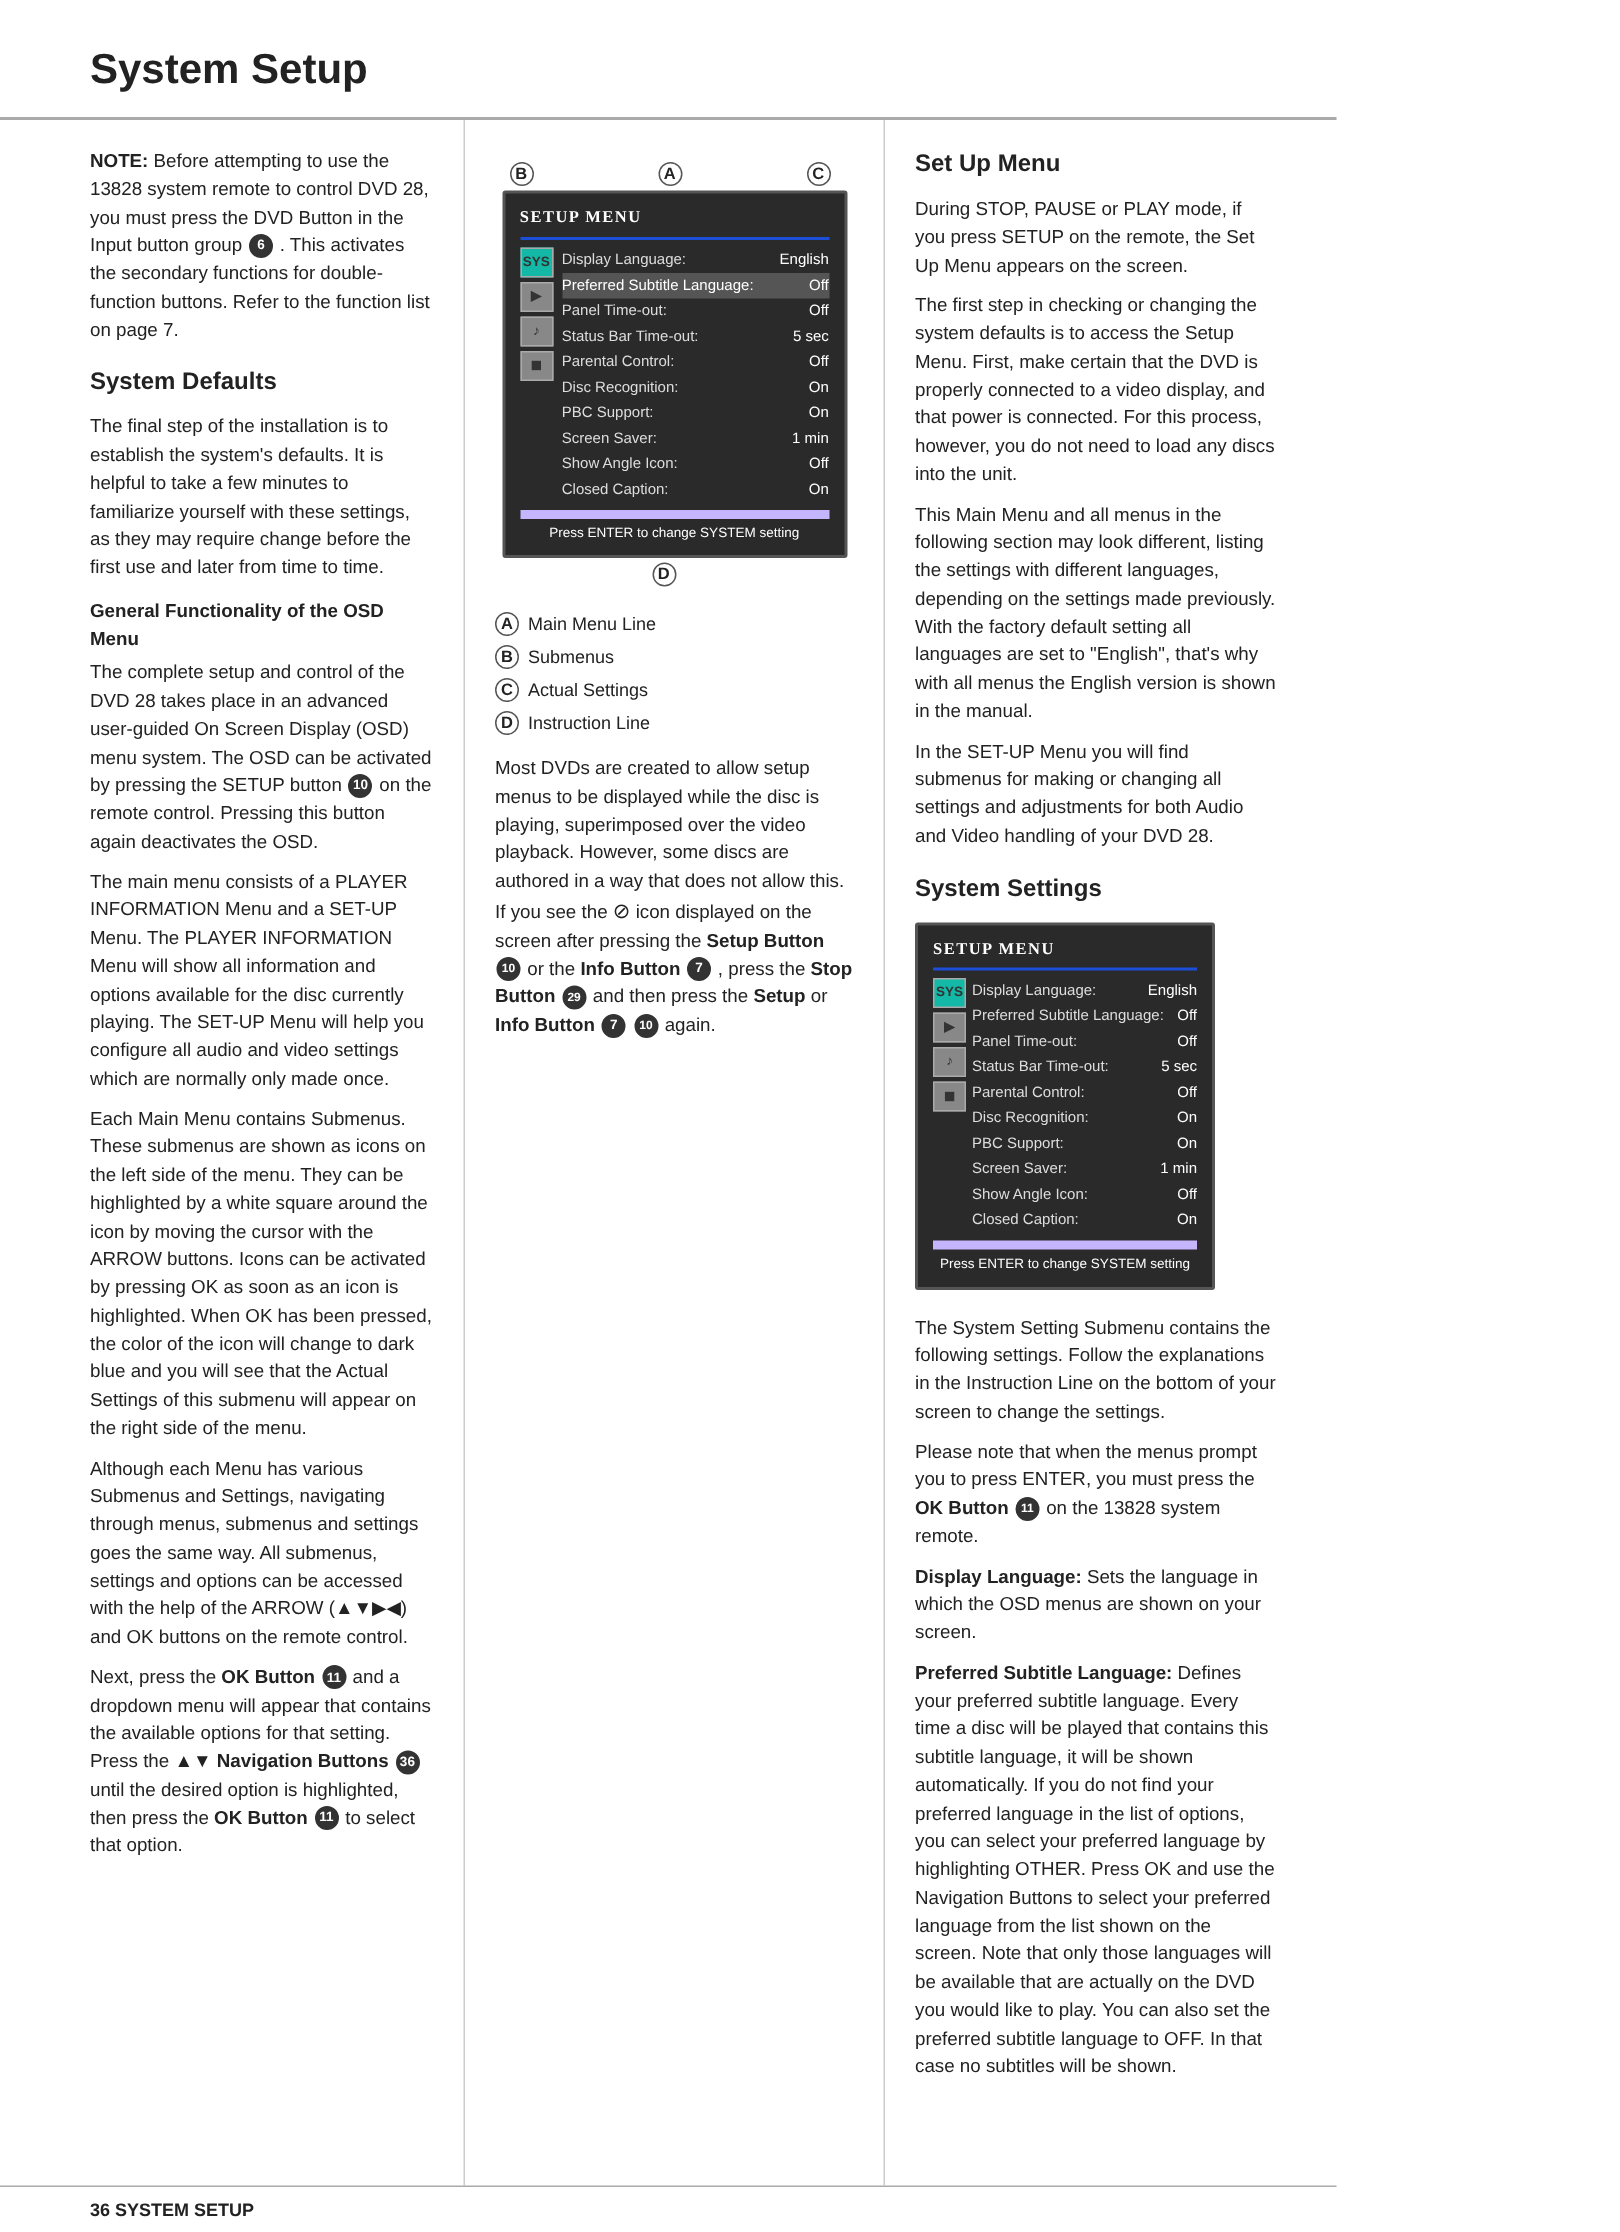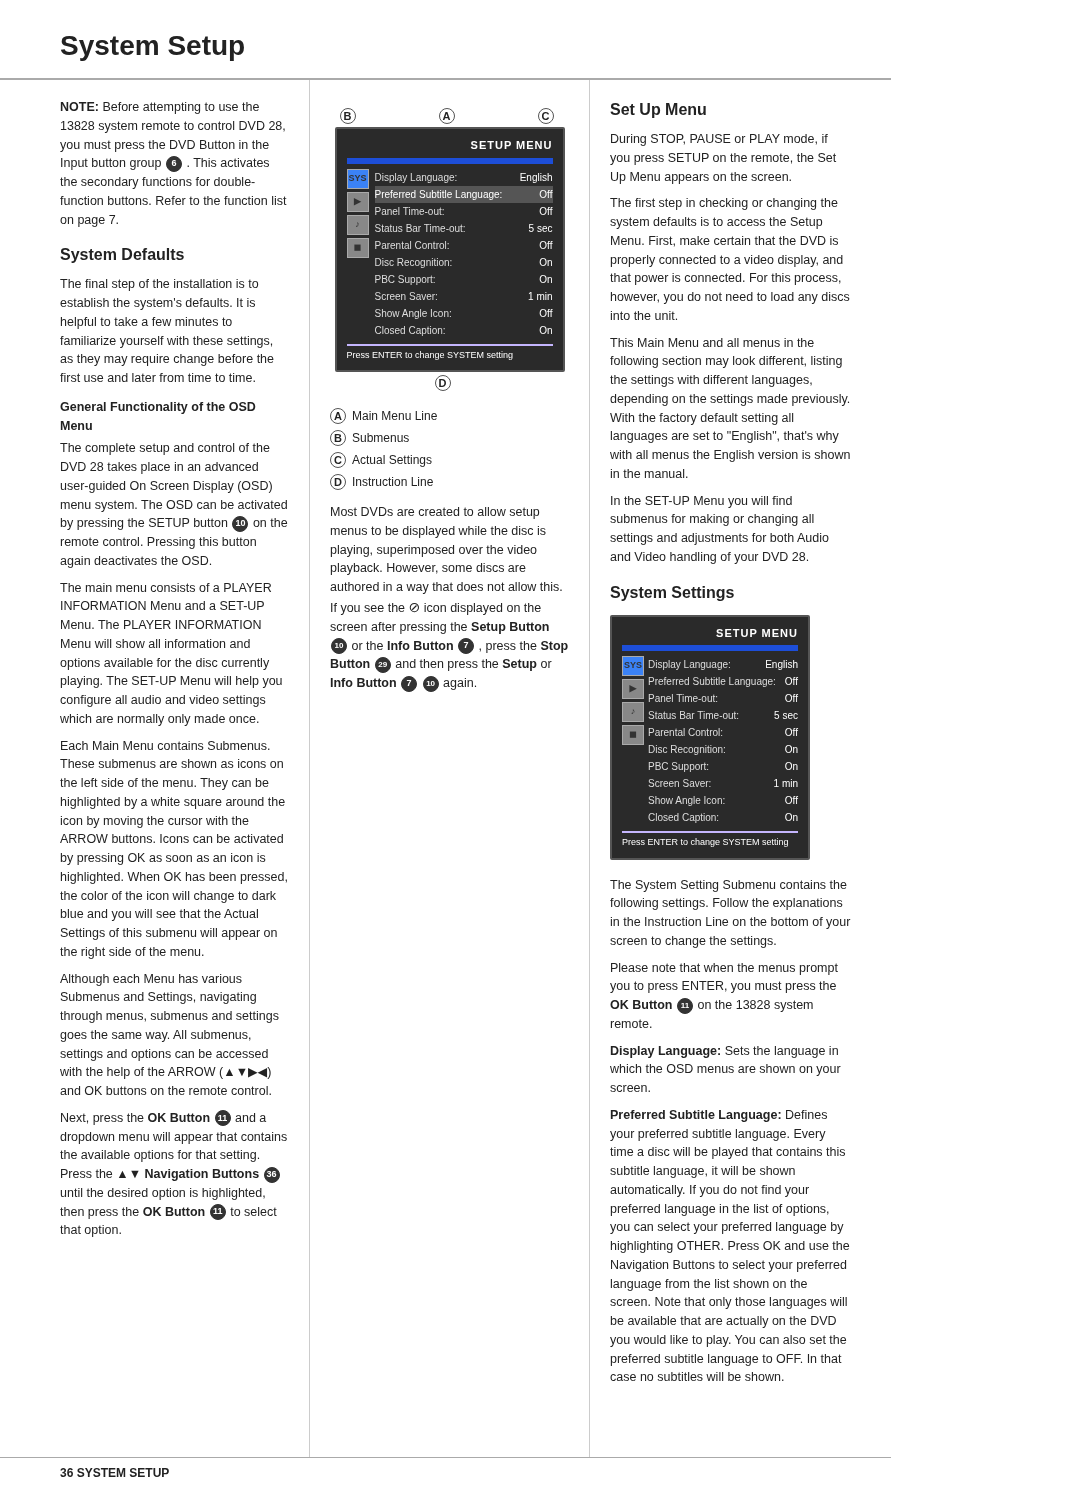--- a/index.html
+++ b/index.html
@@ -81,40 +81,41 @@
     }
     .osd-screen {
       background: #2a2a2a;
       border: 2px solid #555;
       width: 230px;
       padding: 8px 10px;
       border-radius: 2px;
       position: relative;
     }
     .osd-screen-title {
-      text-align: right;
+      text-align: left;
       color: #fff;
       font-size: 11px;
       font-weight: bold;
-      border-bottom: 6px solid #1d4ed8;
+      border-bottom: 2px solid #1d4ed8;
       padding-bottom: 4px;
       margin-bottom: 5px;
       letter-spacing: 1px;
+      font-family: Liberation Serif, serif;
     }
     .osd-icon-box {
       width: 22px;
       height: 20px;
       background: #888;
       border: 1px solid #aaa;
       display: flex;
       align-items: center;
       justify-content: center;
     }
     .osd-icon-box.selected {
-      background: #3b82f6;
+      background: #14b8a6;
     }
     .osd-icon-sym {
       color: #333;
       font-size: 9px;
       font-weight: bold;
     }
     .osd-row {
       display: flex;
       justify-content: space-between;
       color: #ddd;
@@ -122,23 +123,24 @@
       padding: 1px 0;
     }
     .osd-row.highlighted {
       background: #555;
       color: #fff;
     }
     .osd-row-label { flex: 1; }
     .osd-row-value { color: #fff; font-size: 10px; }
     .osd-instruction {
       margin-top: 5px;
+      text-align: center;
       color: #fff;
       font-size: 9px;
-      border-top: 2px solid #c4b5fd;
+      border-top: 6px solid #c4b5fd;
       padding-top: 3px;
     }
     
     .legend {
       margin: 8px 0 12px 0;
     }
     .legend-item {
       display: flex;
       align-items: center;
       margin-bottom: 4px;

